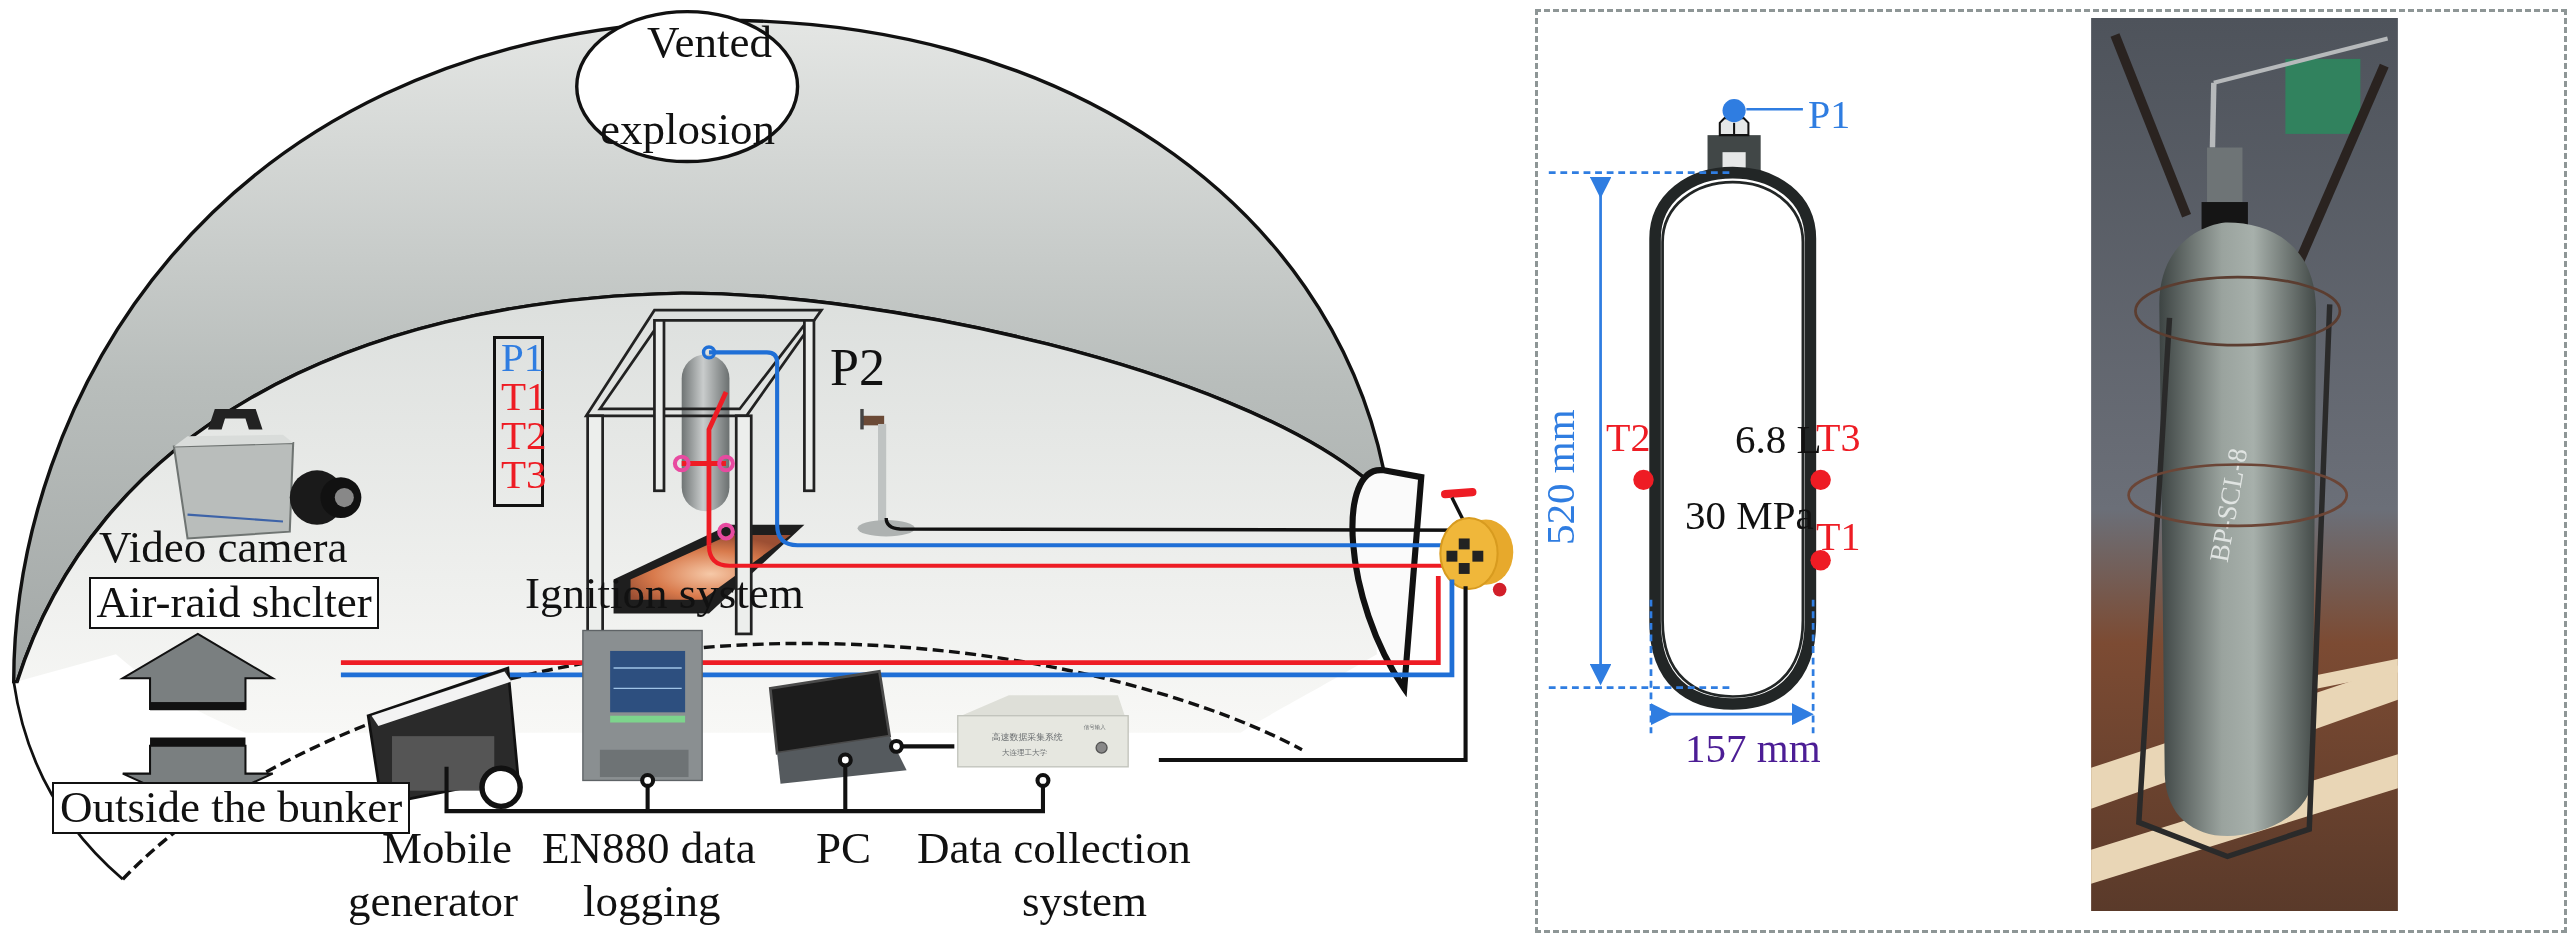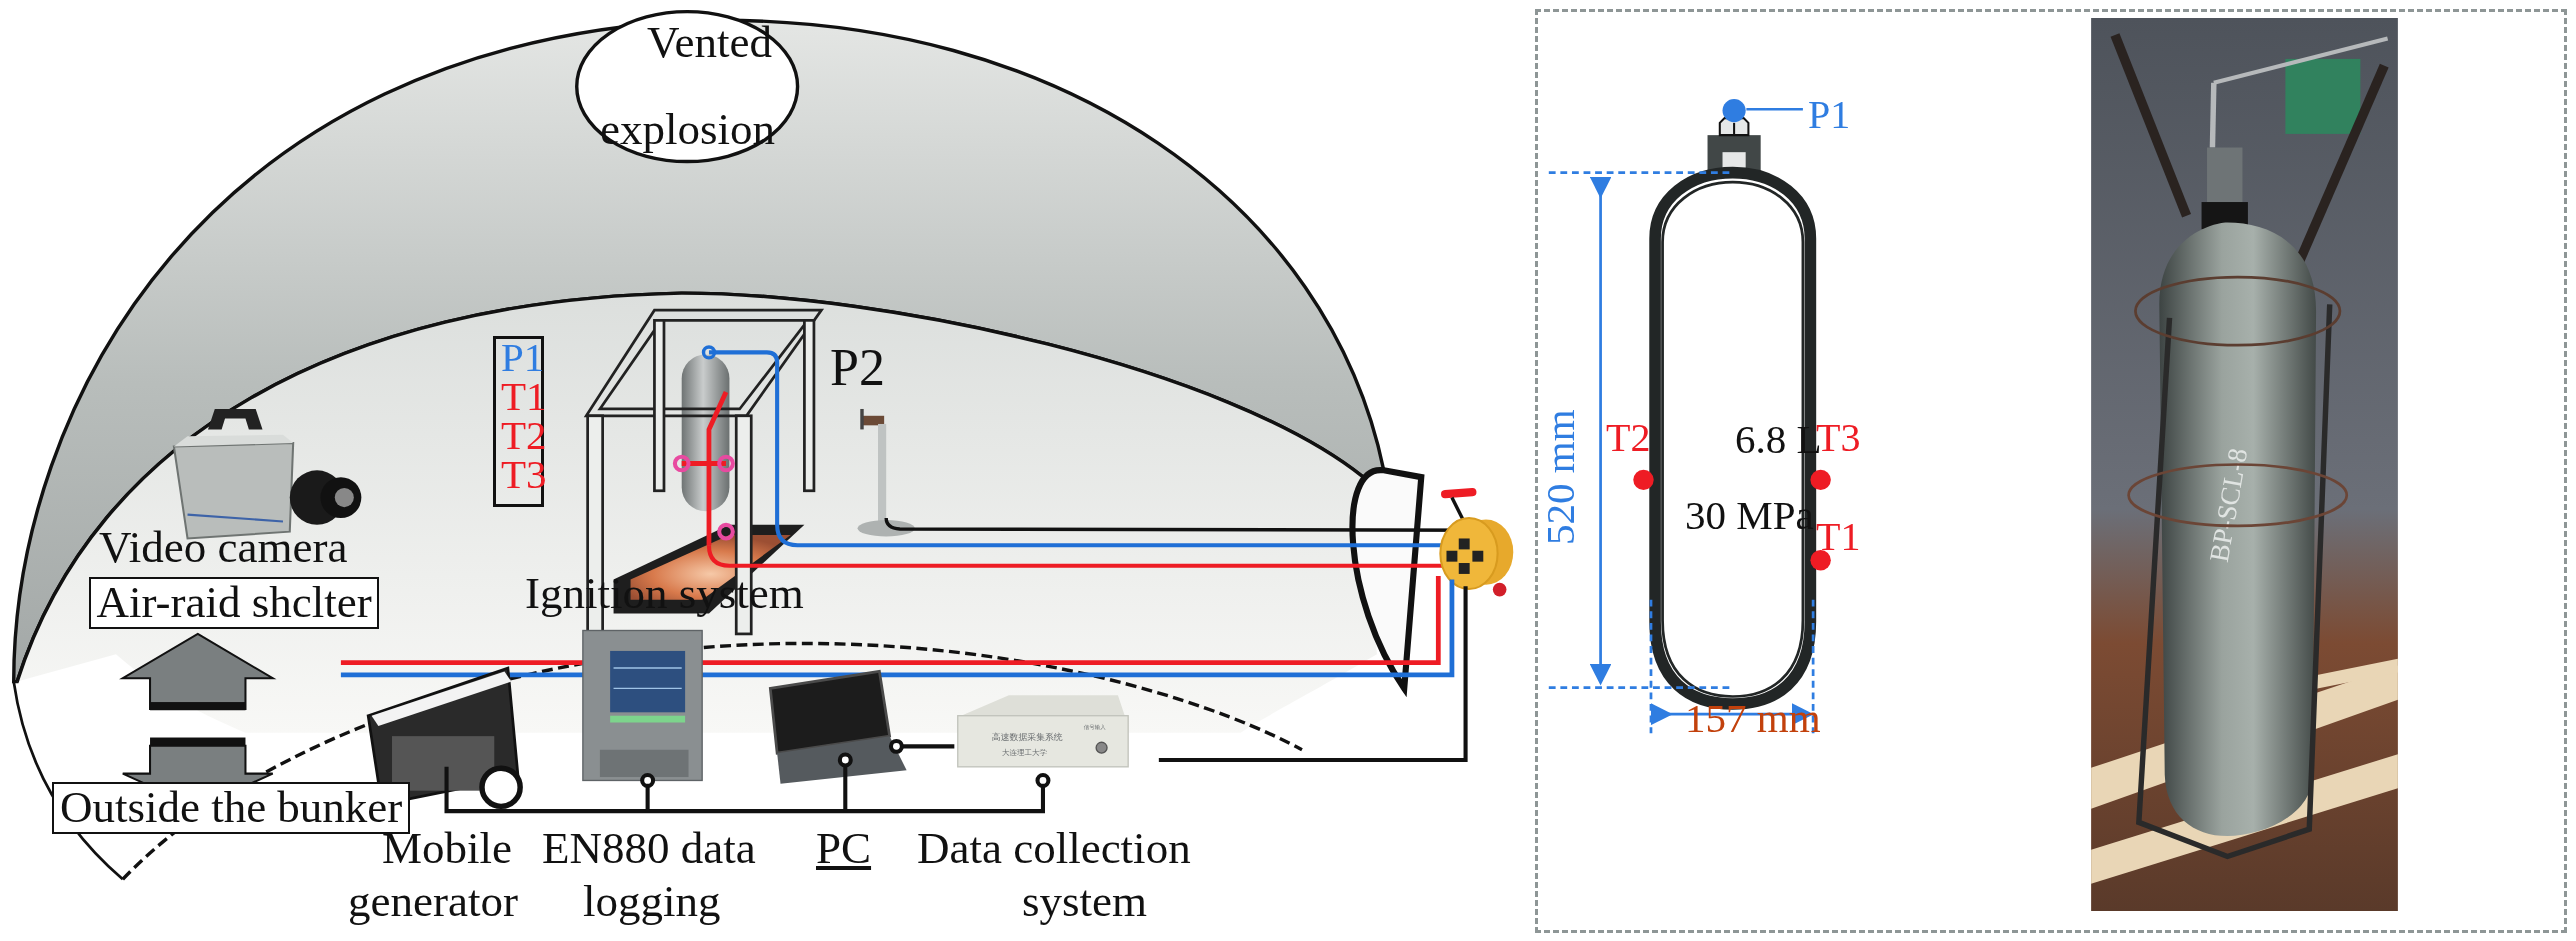--- a/index.html
+++ b/index.html
@@ -180,21 +180,21 @@
 <div class="lbl big" style="left:830px;top:342px;font-size:52px;">P2</div>
 <div class="lbl big" style="left:525px;top:571px;">Ignition system</div>
 <div class="lbl big" style="left:99px;top:525px;">Video camera</div>
 <div class="lbl big boxed" style="left:57px;top:577px;">Air-raid shclter</div>
 <div class="lbl big boxed" style="left:20.4px;top:782px;">Outside the bunker</div>
 
 <div class="lbl big" style="left:382px;top:826px;">Mobile</div>
 <div class="lbl big" style="left:348px;top:879px;">generator</div>
 <div class="lbl big" style="left:542px;top:826px;">EN880 data</div>
 <div class="lbl big" style="left:583px;top:879px;">logging</div>
-<div class="lbl big" style="left:816px;top:826px;text-decoration:underline;">PC</div>
+<div class="lbl big" style="left:816px;top:826px;">PC</div>
 <div class="lbl big" style="left:917px;top:826px;">Data collection</div>
 <div class="lbl big" style="left:990px;top:879px;margin-left:32px;">system</div>
 
 <div class="abs" style="left:1535px;top:8.9px;width:1032px;height:924px;border:3.4px dashed #8e9696;box-sizing:border-box;"></div>
 
 <svg class="abs" style="left:1527px;top:0" width="545" height="942" viewBox="0 0 800 1382">
   <defs>
     <marker id="arrowBlue" markerWidth="8" markerHeight="8" refX="4" refY="4" orient="auto">
       <path d="M0,0 L8,4 L0,8 Z" fill="#2f7de1"></path>
     </marker>
@@ -224,21 +224,21 @@
   <line x1="198" y1="1048" x2="405" y2="1048" stroke="#2f7de1" stroke-width="4" marker-start="url(#arrowBlue)" marker-end="url(#arrowBlue)"></line>
 </svg>
 
 <div class="lbl" style="left:1808px;top:95px;font-size:40px;color:#2f7de1;">P1</div>
 <div class="lbl" style="left:1606px;top:418px;font-size:40px;color:#ee1c24;">T2</div>
 <div class="lbl" style="left:1816px;top:418px;font-size:40px;color:#ee1c24;">T3</div>
 <div class="lbl" style="left:1816px;top:517px;font-size:40px;color:#ee1c24;">T1</div>
 <div class="lbl" style="left:1701px;top:419px;font-size:41px;margin-left:34px;">6.8 L</div>
 <div class="lbl" style="left:1685px;top:495px;font-size:41px;">30 MPa</div>
 <div class="lbl" style="left:1527px;top:477px;font-size:41px;color:#2f7de1;transform:translate(-55px,-20.4px) rotate(-90deg);transform-origin:center;width:177px;text-align:center;">520 mm</div>
-<div class="lbl" style="left:1685px;top:698px;font-size:41px;color:#c2410c;">157 mm</div>
+<div class="lbl" style="left:1685px;top:728px;font-size:41px;color:#4c1d95;">157 mm</div>
 
 <svg class="abs" style="left:2091px;top:17.7px" width="307" height="893" viewBox="0 0 450 1310">
   <defs>
     <linearGradient id="bgGrad" x1="0" y1="0" x2="0" y2="1">
       <stop offset="0" stop-color="#4e535b"></stop>
       <stop offset="0.55" stop-color="#6b6f78"></stop>
       <stop offset="0.7" stop-color="#7c4b33"></stop>
       <stop offset="1" stop-color="#5a3a2a"></stop>
     </linearGradient>
     <linearGradient id="tankGrad" x1="0" y1="0" x2="1" y2="0">

